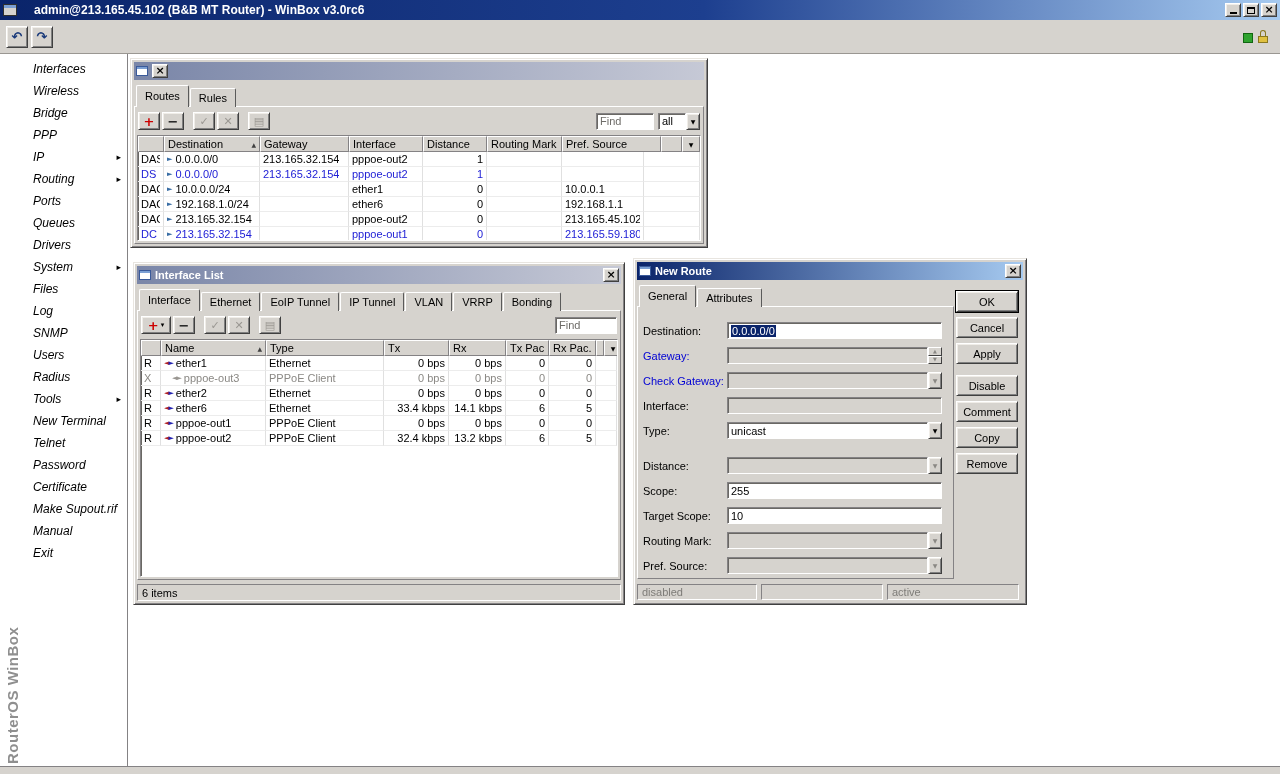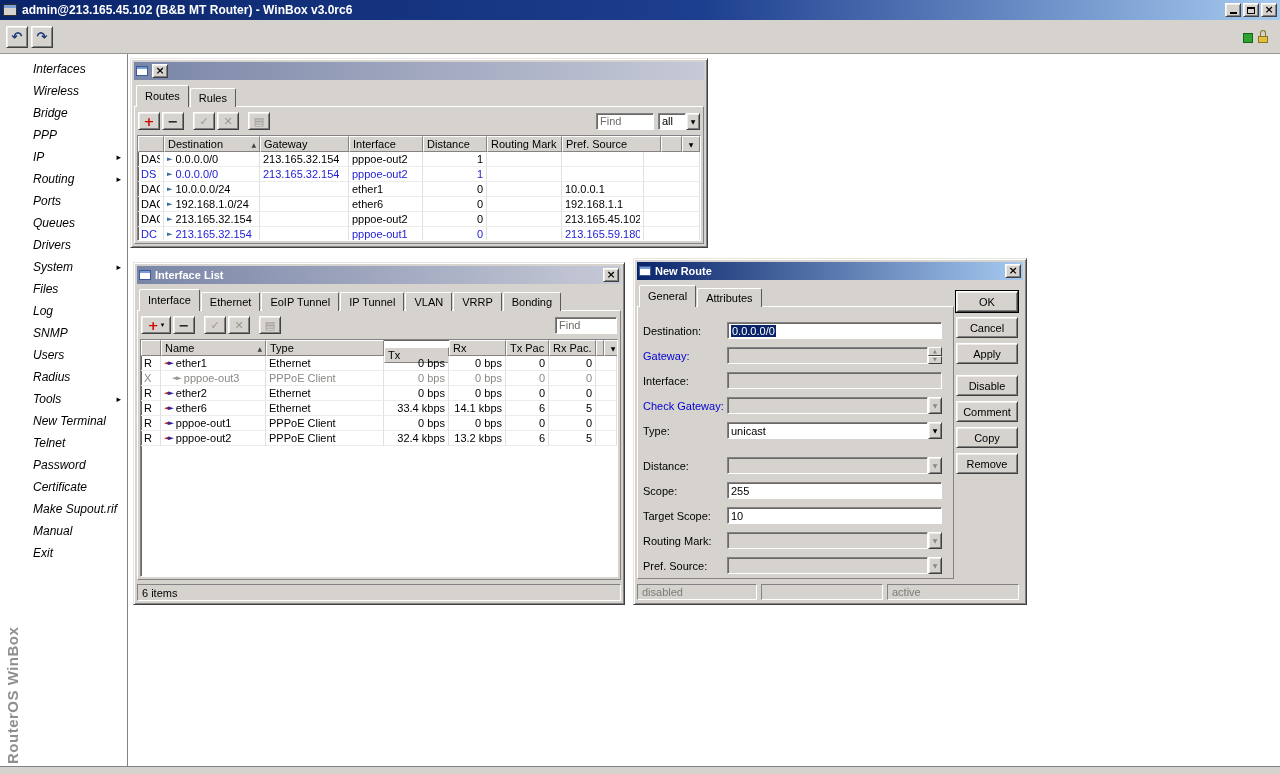--- a/index.html
+++ b/index.html
@@ -2,21 +2,21 @@
 <html><head>
 <meta charset="utf-8">
 <style>
   *{margin:0;padding:0;box-sizing:border-box;}
   html,body{width:1280px;height:774px;overflow:hidden;}
   body{position:relative;background:#fff;font-family:"Liberation Sans",sans-serif;font-size:11px;color:#000;}
 
   
   .app-titlebar{position:absolute;left:0;top:0;width:1280px;height:20px;
     background:linear-gradient(90deg,#0a246a 0%,#1d3f8f 55%,#a6caf0 100%);
-    display:flex;align-items:center;padding:0 3px;gap:5px;}
+    display:flex;align-items:center;padding:0 3px;gap:17px;}
   .app-icon{width:14px;height:12px;background:#d6d3ce;border:1px solid #30302e;box-shadow:inset 0 3px 0 #7b9fd4;flex:none;}
   .app-title{color:#fff;font-weight:bold;font-size:12px;flex:1;white-space:nowrap;overflow:hidden;}
   .caption-group{display:flex;gap:2px;flex:none;}
   .cap-btn{width:16px;height:14px;background:#d6d3ce;border:1px solid;border-color:#fff #404040 #404040 #fff;
     box-shadow:inset 1px 1px 0 #f0ede8,inset -1px -1px 0 #808080;display:flex;align-items:center;justify-content:center;}
   .glyph-min{width:7px;height:2px;background:#000;align-self:flex-end;margin-bottom:2px;}
   .glyph-max{width:8px;height:7px;border:1px solid #000;border-top-width:2px;}
   .glyph-x{font-family:"DejaVu Sans",sans-serif;font-size:11px;font-weight:bold;line-height:1;margin-top:-1px;}
 
   .app-toolbar{position:absolute;left:0;top:20px;width:1280px;height:34px;background:#d6d3ce;
@@ -473,21 +473,21 @@
       <div class="grid">
         <div class="grid-header">
             <span class="gh-cell" style="width: 20px;"></span>
             <span class="gh-cell" style="width: 105px;">
               <span class="gh-text">Name</span>
               <span class="sort-icon">▲</span>
             </span>
             <span class="gh-cell" style="width: 118px;">
               <span class="gh-text">Type</span>
             </span>
-            <span class="gh-cell" style="width: 65px; margin-top: 7px;">
+            <span class="gh-cell" style="width: 65px;">
               <span class="gh-text">Tx</span>
             </span>
             <span class="gh-cell" style="width: 57px;">
               <span class="gh-text">Rx</span>
             </span>
             <span class="gh-cell" style="width: 43px;">
               <span class="gh-text">Tx Pac...</span>
             </span>
             <span class="gh-cell" style="width: 47px;">
               <span class="gh-text">Rx Pac...</span>
@@ -694,27 +694,27 @@
           </div>
           <div class="frow">
             <span class="flabel link">Gateway:</span>
             <div class="finput short dis"></div>
             <span class="udwrap">
               <span class="udbtn">▲</span>
               <span class="udbtn">▼</span>
             </span>
           </div>
           <div class="frow">
-            <span class="flabel">Interface:</span>
-            <div class="finput full dis"></div>
-          </div>
-          <div class="frow">
             <span class="flabel link">Check Gateway:</span>
             <div class="finput short dis"></div>
             <span class="ddbtn dim">▼</span>
+          </div>
+          <div class="frow">
+            <span class="flabel">Interface:</span>
+            <div class="finput full dis"></div>
           </div>
           <div class="frow">
             <span class="flabel">Type:</span>
             <div class="finput short">
               <span>unicast</span>
             </div>
             <span class="ddbtn">▼</span>
           </div>
           <div class="fgap"></div>
           <div class="frow">

